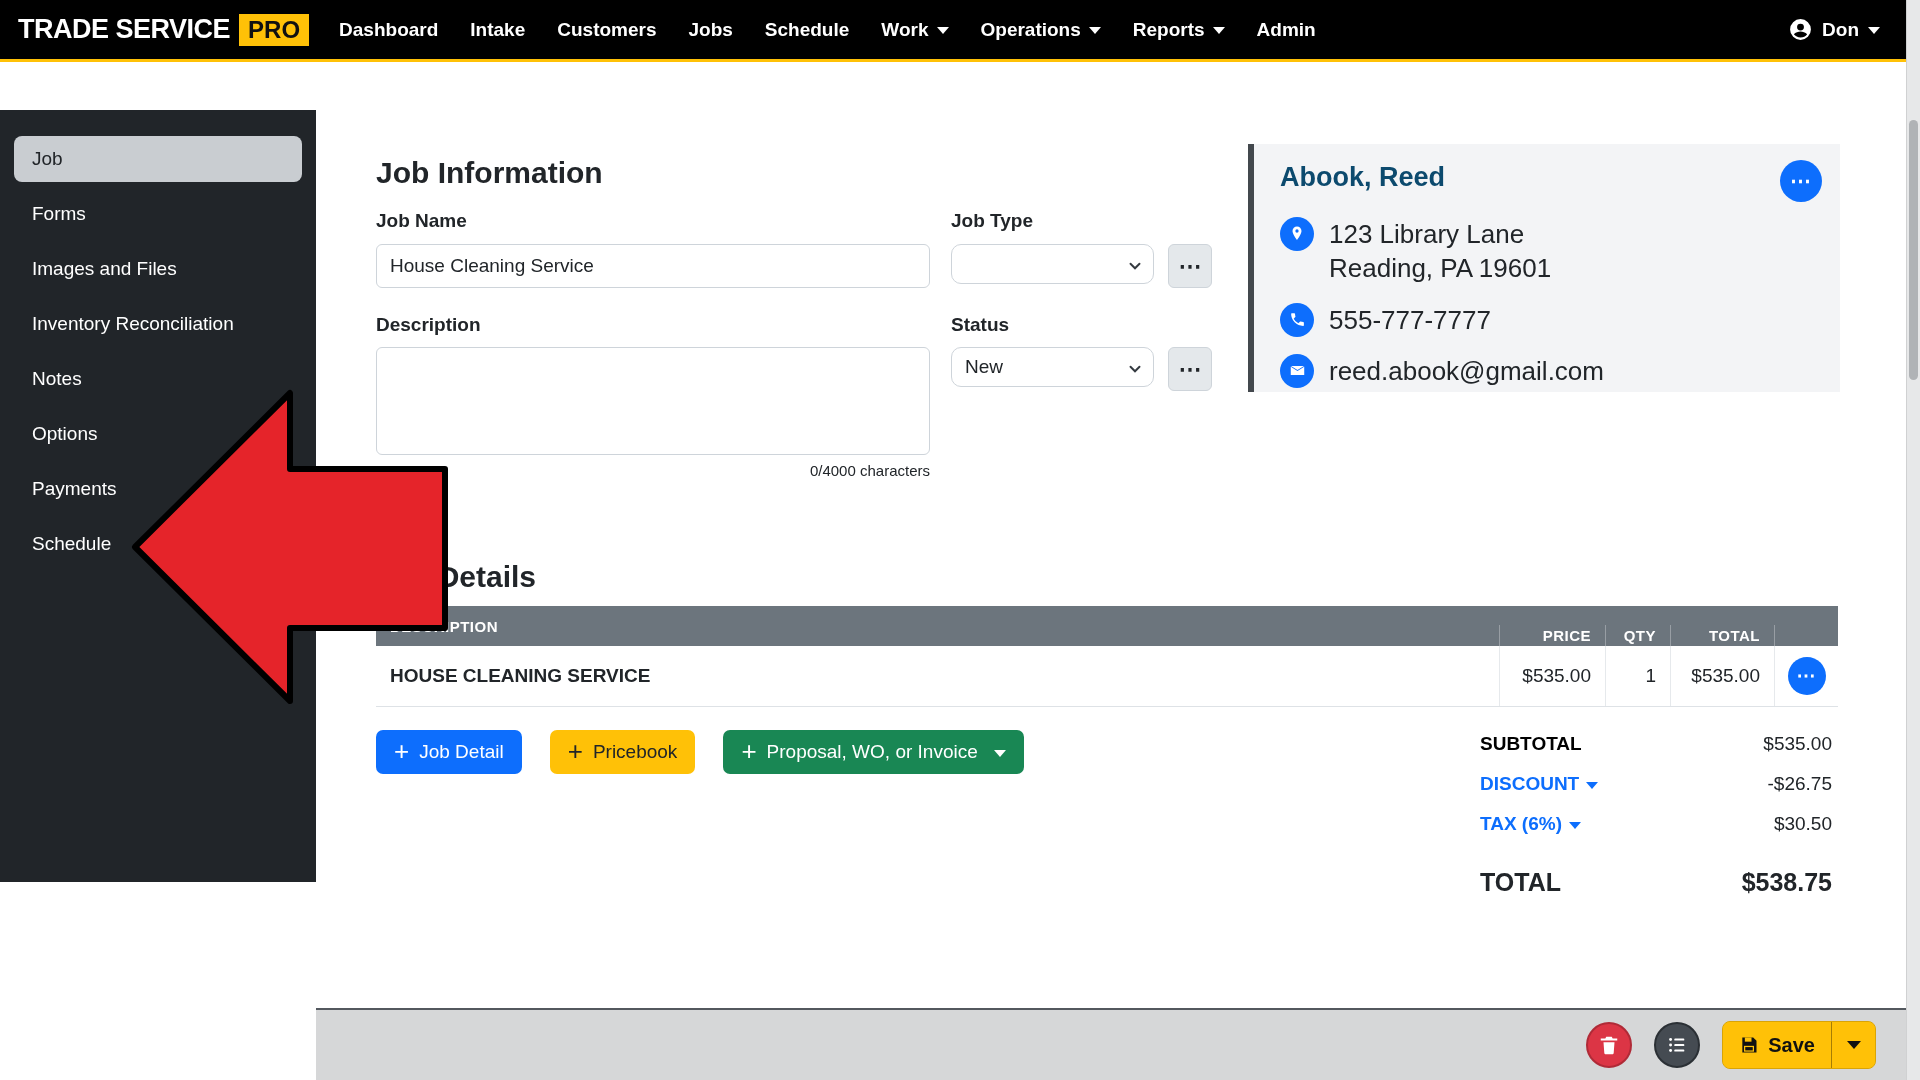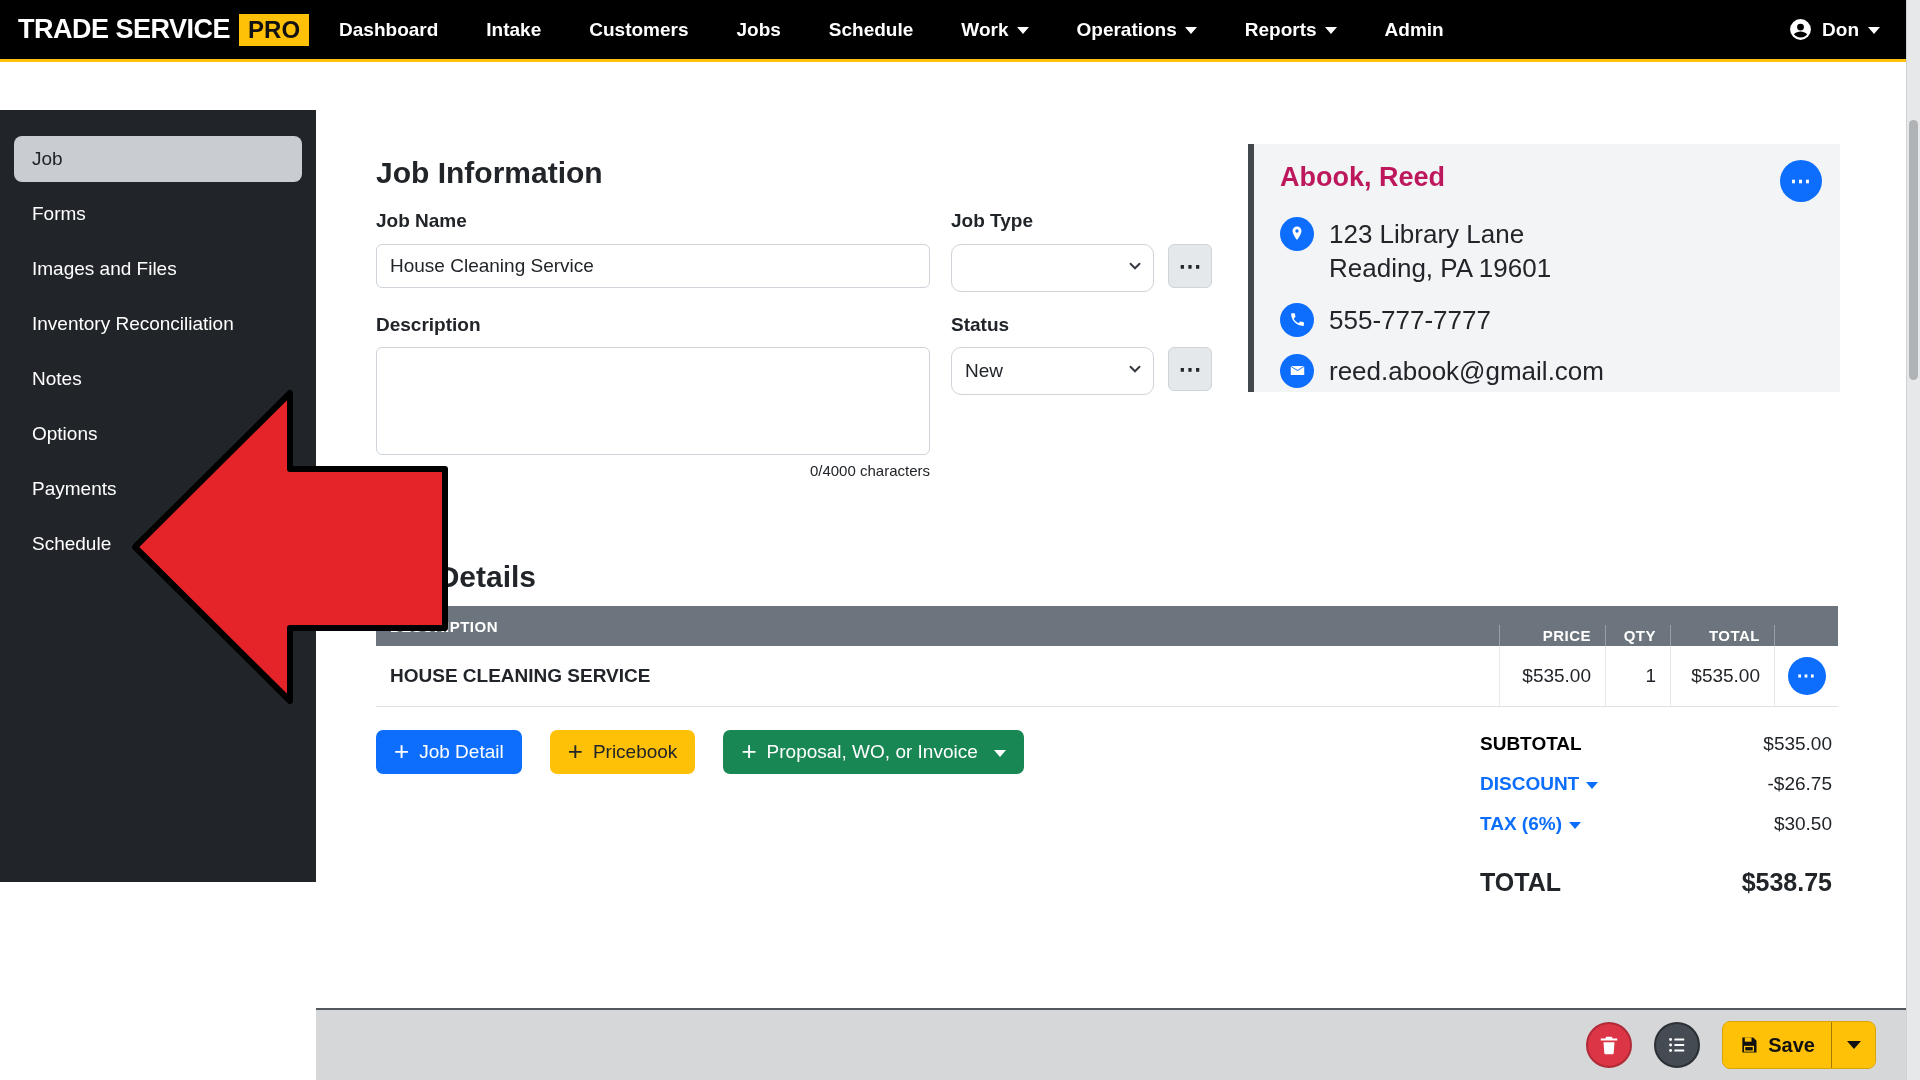--- a/index.html
+++ b/index.html
@@ -8,21 +8,21 @@
   body { font-family:"Liberation Sans", sans-serif; background:#fff; overflow:hidden; color:#212529; }
   .app { position:relative; width:1920px; height:1080px; background:#fff; overflow:hidden; }
   button { font-family:"Liberation Sans", sans-serif; border:none; cursor:pointer; background:none; }
 
   
   .navbar { position:absolute; top:0; left:0; width:1906px; height:62px; background:#000;
             border-bottom:3px solid #ffc107; display:flex; align-items:center; padding:0 18px; z-index:5; }
   .brand { display:flex; align-items:center; gap:9px; margin-right:30px; cursor:pointer; }
   .brand-text { color:#fff; font-weight:800; font-size:27px; letter-spacing:-0.5px; white-space:nowrap; }
   .brand-badge { background:#ffc107; color:#111; font-weight:800; font-size:24px; padding:2px 9px; }
-  .nav-links { display:flex; align-items:center; gap:48px; }
+  .nav-links { display:flex; align-items:center; gap:32px; }
   .nav-link { color:#fff; font-size:19px; font-weight:600; display:flex; align-items:center; gap:8px; cursor:pointer; white-space:nowrap; }
   .caret-down { width:0; height:0; border-left:6px solid transparent; border-right:6px solid transparent; border-top:7px solid #fff; display:inline-block; margin-top:2px; }
   .user-menu { margin-left:auto; display:flex; align-items:center; gap:9px; color:#fff; font-size:19px; font-weight:600; cursor:pointer; padding-right:8px; }
 
   
   .page-header { position:absolute; top:62px; left:0; width:1906px; height:48px; background:#45494e;
                  color:#fff; font-size:25px; font-weight:700; line-height:48px; padding-left:22px; }
 
   
   .sidebar { position:absolute; top:110px; left:0; width:316px; height:772px; background:#212529; padding:26px 14px 0; z-index:2; }
@@ -38,34 +38,34 @@
   .form-label { position:absolute; font-size:19px; font-weight:600; color:#212529; }
   .lbl-jobname { left:60px; top:100px; }
   .lbl-jobtype { left:635px; top:100px; }
   .lbl-desc    { left:60px; top:204px; }
   .lbl-status  { left:635px; top:204px; }
   .text-input { position:absolute; left:60px; top:134px; width:554px; height:44px; border:1px solid #ced4da;
                 border-radius:6px; font-size:19px; padding:0 13px; color:#212529; background:#fff; }
   .textarea { position:absolute; left:60px; top:237px; width:554px; height:108px; border:1px solid #ced4da;
               border-radius:6px; font-size:19px; padding:8px 13px; resize:none; background:#fff; }
   .char-counter { position:absolute; left:60px; top:352px; width:554px; text-align:right; font-size:15px; color:#212529; }
-  .select { position:absolute; width:203px; height:48px; border:1px solid #ced4da; border-radius:10px; background:#fff;
+  .select { position:absolute; width:203px; height:40px; border:1px solid #ced4da; border-radius:10px; background:#fff;
             display:flex; align-items:center; padding:0 34px 0 13px; font-size:19px; cursor:pointer; }
   .sel-jobtype { left:635px; top:134px; }
   .sel-status  { left:635px; top:237px; }
   .select-chevron { position:absolute; right:9px; top:12px; }
   .dots-btn { position:absolute; width:44px; height:44px; background:#e4e8eb; border:1px solid #ced4da; border-radius:6px;
               font-size:23px; font-weight:700; color:#212529; line-height:30px; }
   .dots-jobtype { left:852px; top:134px; }
   .dots-status  { left:852px; top:237px; }
 
   
   .cust-card { position:absolute; left:932px; top:34px; width:592px; height:248px; background:#f3f4f6;
                border-left:6px solid #43484d; padding:18px 26px 0; }
-  .cust-name { font-size:27px; font-weight:700; color:#be185d; margin-bottom:24px; }
+  .cust-name { font-size:27px; font-weight:700; color:#0c4a6e; margin-bottom:24px; }
   .cust-more { position:absolute; top:16px; right:18px; width:42px; height:42px; border-radius:50%; background:#0d6efd;
                color:#fff; font-size:21px; font-weight:700; letter-spacing:1px; line-height:20px; }
   .contact-row { display:flex; gap:15px; align-items:flex-start; margin-bottom:17px; font-size:26px; line-height:1.32; color:#212529; }
   .icon-circle { width:34px; height:34px; border-radius:50%; background:#0d6efd; display:flex; align-items:center;
                  justify-content:center; flex:none; }
 
   
   .jobtable { position:absolute; left:60px; top:496px; width:1462px; }
   .thead, .trow { display:grid; grid-template-columns:1fr 106px 65px 104px 64px; }
   .thead { background:#6c757d; height:40px; color:#fff; font-size:15px; font-weight:700; letter-spacing:0.5px; }

